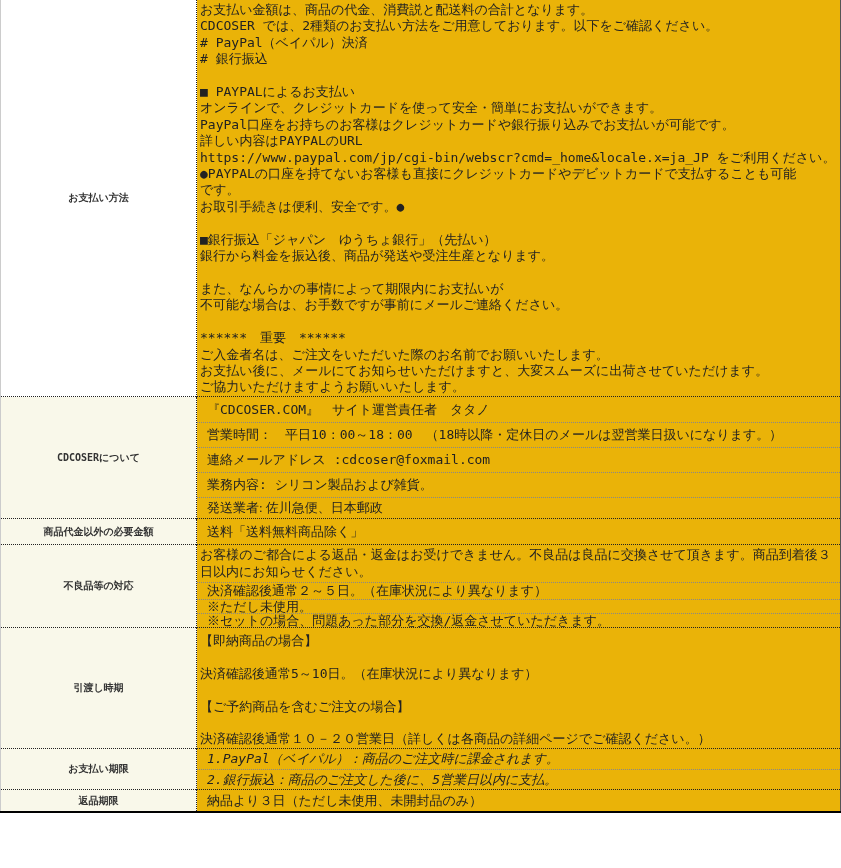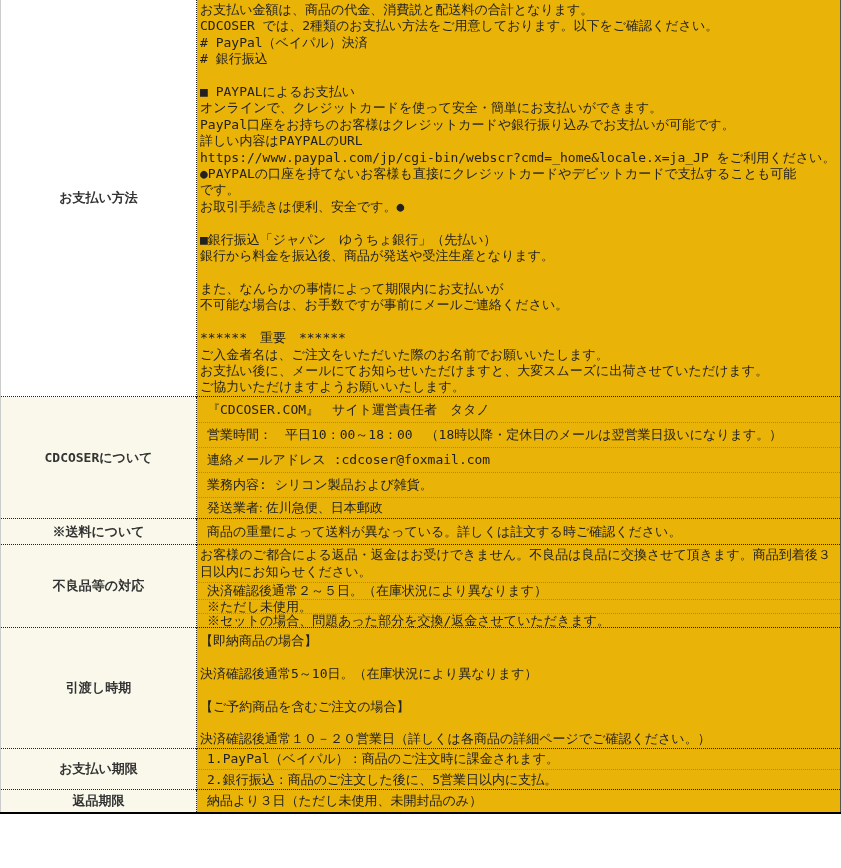--- a/index.html
+++ b/index.html
@@ -22,21 +22,21 @@
     background: #ffffff;
   }
   col.col-header { width: 196px; }
 
   tr.row > th, tr.row > td { border-top: 1px dotted #222222; }
   tr.row-first > th, tr.row-first > td { border-top: none; }
 
   th.hdr {
     background: #f9f8ea;
     font-weight: bold;
-    font-size: 13px;
+    font-size: 10px;
     color: #333333;
     text-align: center;
     vertical-align: middle;
     padding: 2px;
   }
   th.hdr-white { background: #ffffff; }
 
   td.content {
     border-left: 1px dotted #222222;
     vertical-align: top;
@@ -56,21 +56,21 @@
   .sub {
     display: flex;
     align-items: center;
     padding: 0 10px;
     line-height: 16px;
     overflow: hidden;
   }
   .sep { border-top: 1px dotted #888888; }
   .h25 { height: 25px; }
   .h21 { height: 21px; font-family: Liberation Serif, serif; }
-  .h20 { height: 20px; }
+  .h20 { height: 20px; font-style: italic; }
   .h17 { height: 17px; }
   .h14 { height: 14px; }
 
   .sub-wrap {
     padding: 2px 3px;
     line-height: 16.5px;
     word-break: break-all;
   }
 
   .email-bold { font-weight: normal; }
@@ -123,27 +123,27 @@
           <div class="sub h25 sep">営業時間：　平日10：00～18：00　（18時以降・定休日のメールは翌営業日扱いになります。）</div>
           <div class="sub h25 sep">
             <span>連絡メールアドレス : </span>
               <span class="email-bold">cdcoser@foxmail.com</span>
           </div>
           <div class="sub h25 sep">業務内容: シリコン製品および雑貨。</div>
           <div class="sub h21 sep">発送業者: 佐川急便、日本郵政</div>
         </td>
       </tr>
 
-
       <tr class="row">
-        <th class="hdr">※送料について</th>
+        <th class="hdr">商品代金以外の必要金額</th>
         <td class="content">
-          <div class="sub h25">商品の重量によって送料が異なっている。詳しくは註文する時ご確認ください。</div>
+          <div class="sub h25">送料「送料無料商品除く」</div>
         </td>
       </tr>
+
 
       <tr class="row">
         <th class="hdr">不良品等の対応</th>
         <td class="content">
           <div class="sub-wrap">お客様のご都合による返品・返金はお受けできません。不良品は良品に交換させて頂きます。商品到着後３日以内にお知らせください。</div>
           <div class="sub h17 sep">決済確認後通常２～５日。（在庫状況により異なります）</div>
           <div class="sub h14 sep">※ただし未使用。</div>
           <div class="sub h14 sep">※セットの場合、問題あった部分を交換/返金させていただきます。</div>
         </td>
       </tr>

